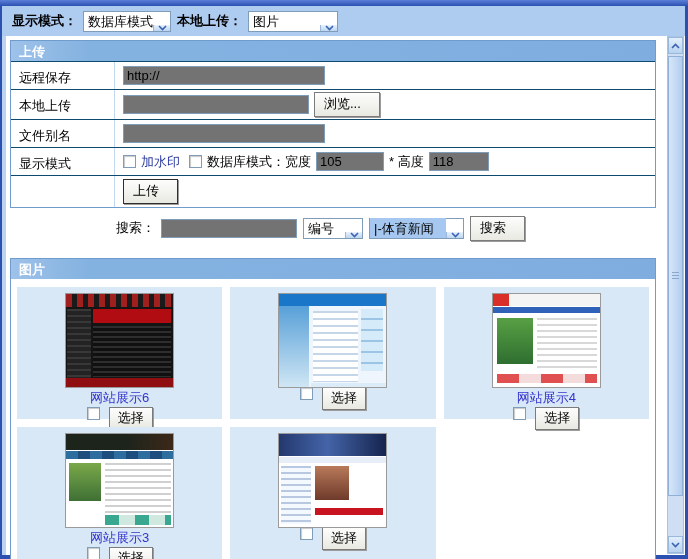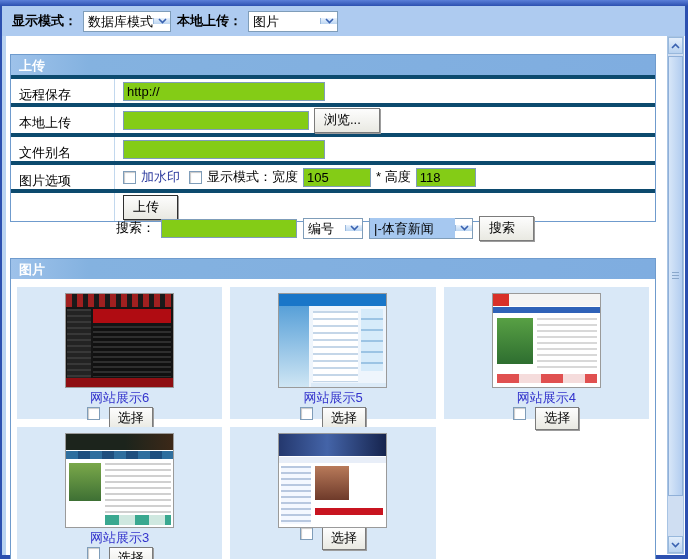--- a/index.html
+++ b/index.html
@@ -19,45 +19,45 @@
   
   .toolbar {
     position: absolute; left:2px; right:3px; top:6px; height:30px;
     background:#aecbf0; display:flex; align-items:center; padding-left:10px; gap:6px;
     font-size:13px; color:#000;
   }
   .toolbar .lab { font-weight:bold; }
 
   
   .combo {
-    display:inline-flex; align-items:center; height:21px; background:#fff;
+    display:inline-flex; align-items:flex-end; height:21px; background:#fff;
     border:1px solid #7f9db9; font-size:13px; cursor:default;
   }
   .combo .cval { flex:1; padding:2px 4px 0 4px; white-space:nowrap; overflow:hidden; }
   .combo .cval.hl { background:#a6c8f0; }
   .combo .cbtn {
     width:17px; display:flex; align-items:center; justify-content:center;
     background:linear-gradient(#e9f2fd,#bcd6f2); border-left:1px solid #9ab8dc;
   }
   .combo svg { display:block; }
 
   
   .panel { position:absolute; left:10px; width:646px; border:1px solid #6f9bcd; background:#fff; }
   .panel-h {
     height:20px; background:linear-gradient(90deg,#9ec2ea,#84b2e0 12%,#7fade0);
     color:#fff; font-weight:bold; font-size:13px; padding:2px 0 0 8px;
   }
-  .row { display:flex; border-top:4px solid #0c4a6e; align-items:center; }
+  .row { display:flex; border-top:1px solid #0c4a6e; align-items:center; }
   .row .lbl { width:104px; align-self:stretch; border-right:1px solid #c2d8ee;
               padding:7px 0 0 8px; font-size:13px; }
   .row .fld { flex:1; display:flex; align-items:center; gap:5px; padding:3px 6px 3px 8px;
               font-size:13px; }
 
   input.txt {
-    height:19px; border:1px solid #7f9db9; background:#84cc16; font-size:13px;
+    height:19px; border:1px solid #7f9db9; background:#737373; font-size:13px;
     padding:0 3px; font-family:"Liberation Sans","DejaVu Sans",sans-serif;
   }
   .btn {
     font-size:13px; padding:2px 18px 3px 9px; background:linear-gradient(#fdfdfd,#e9e9e2);
     border:1px solid #7b7b7b; box-shadow:1px 1px 0 #9c9c9c; cursor:pointer; color:#000;
     font-family:"Liberation Sans","DejaVu Sans",sans-serif;
   }
   .btn.primary { border:1px solid #2f2f2f; }
   .cb {
     display:inline-block; width:13px; height:13px; background:#fff;
@@ -185,21 +185,21 @@
     <span class="combo" style="width:90px">
       <span class="cval">图片</span>
       <span class="cbtn">
         <svg width="9" height="6" viewBox="0 0 9 6">
             <path d="M1 1 L4.5 4.5 L8 1" fill="none" stroke="#3a62b0" stroke-width="1.6"></path>
           </svg>
       </span>
     </span>
   </div>
 
-  <div class="panel" style="top:54px">
+  <div class="panel" style="top:40px">
     <div class="panel-h">上传</div>
     <div class="row" style="height:28px">
       <div class="lbl">远程保存</div>
       <div class="fld">
         <input class="txt" style="width: 202px;" value="http://">
       </div>
     </div>
     <div class="row" style="height:30px">
       <div class="lbl">本地上传</div>
       <div class="fld">
@@ -207,26 +207,26 @@
         <button class="btn">浏览...</button>
       </div>
     </div>
     <div class="row" style="height:28px">
       <div class="lbl">文件别名</div>
       <div class="fld">
         <input class="txt" style="width: 202px;" value="">
       </div>
     </div>
     <div class="row" style="height:28px">
-      <div class="lbl">图片选项</div>
+      <div class="lbl">显示模式</div>
       <div class="fld">
         <span class="cb"></span>
         <span class="blue-text">加水印</span>
         <span class="cb" style="margin-left:4px"></span>
-        <span>显示模式：宽度</span>
+        <span>数据库模式：宽度</span>
         <input class="txt" style="width: 68px;" value="105">
         <span>* 高度</span>
         <input class="txt" style="width: 60px;" value="118">
       </div>
     </div>
     <div class="row" style="height:32px">
       <div class="lbl"></div>
       <div class="fld">
         <button class="btn primary">上传</button>
       </div>
@@ -237,21 +237,21 @@
     <span>搜索：</span>
     <input class="txt" style="width: 136px;" value="">
     <span class="combo" style="width:60px">
       <span class="cval">编号</span>
       <span class="cbtn">
         <svg width="9" height="6" viewBox="0 0 9 6">
             <path d="M1 1 L4.5 4.5 L8 1" fill="none" stroke="#3a62b0" stroke-width="1.6"></path>
           </svg>
       </span>
     </span>
-    <span class="combo" style="width:104px">
+    <span class="combo" style="width:95px">
       <span class="cval hl">|-体育新闻</span>
       <span class="cbtn">
         <svg width="9" height="6" viewBox="0 0 9 6">
             <path d="M1 1 L4.5 4.5 L8 1" fill="none" stroke="#3a62b0" stroke-width="1.6"></path>
           </svg>
       </span>
     </span>
     <button class="btn">搜索</button>
   </div>
 
@@ -275,21 +275,20 @@
       </div>
 
       <div class="cell">
         <div class="thumb" data-theme="blue">
           <div class="a"></div>
             <div class="b"></div>
             <div class="c"></div>
             <div class="d"></div>
             <div class="e"></div>
         </div>
-        <div class="title">网站展示5</div>
         <div class="ctrl">
           <span class="cb"></span>
           <button class="btn">选择</button>
         </div>
       </div>
 
       <div class="cell">
         <div class="thumb" data-theme="light-sport">
           <div class="a"></div>
             <div class="b"></div>

